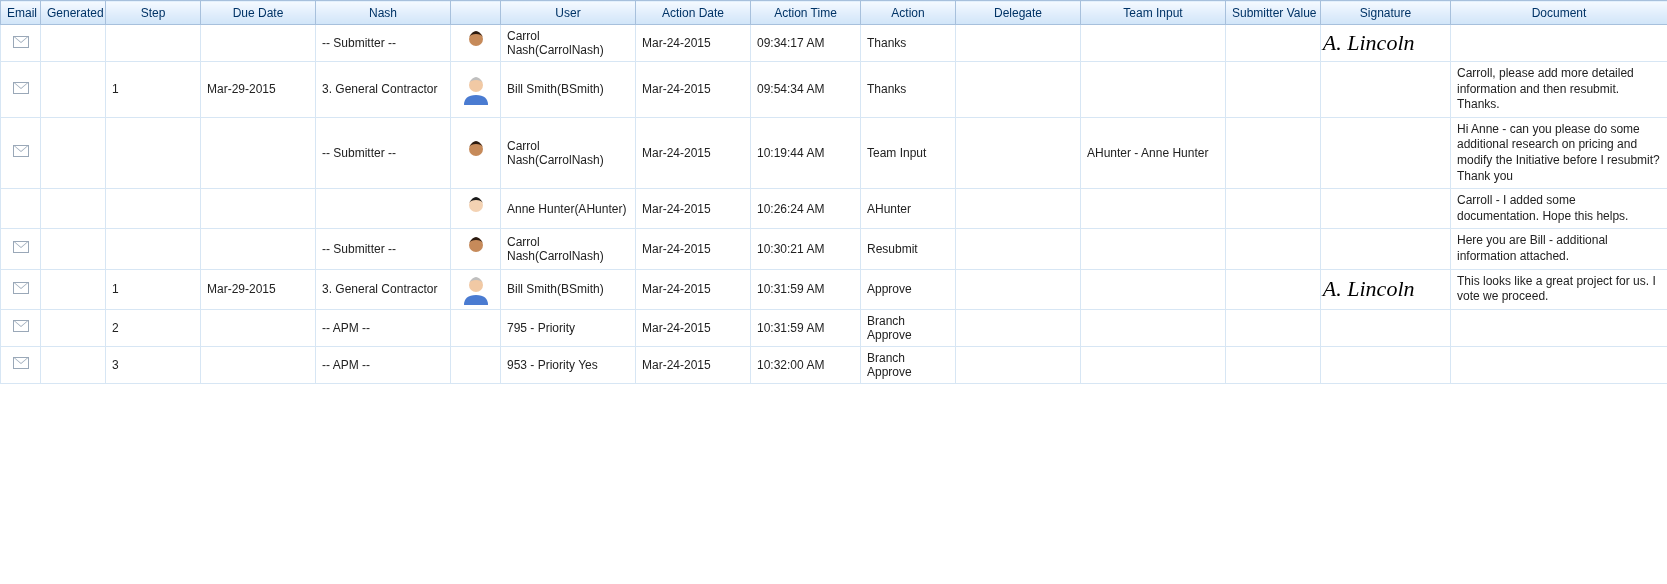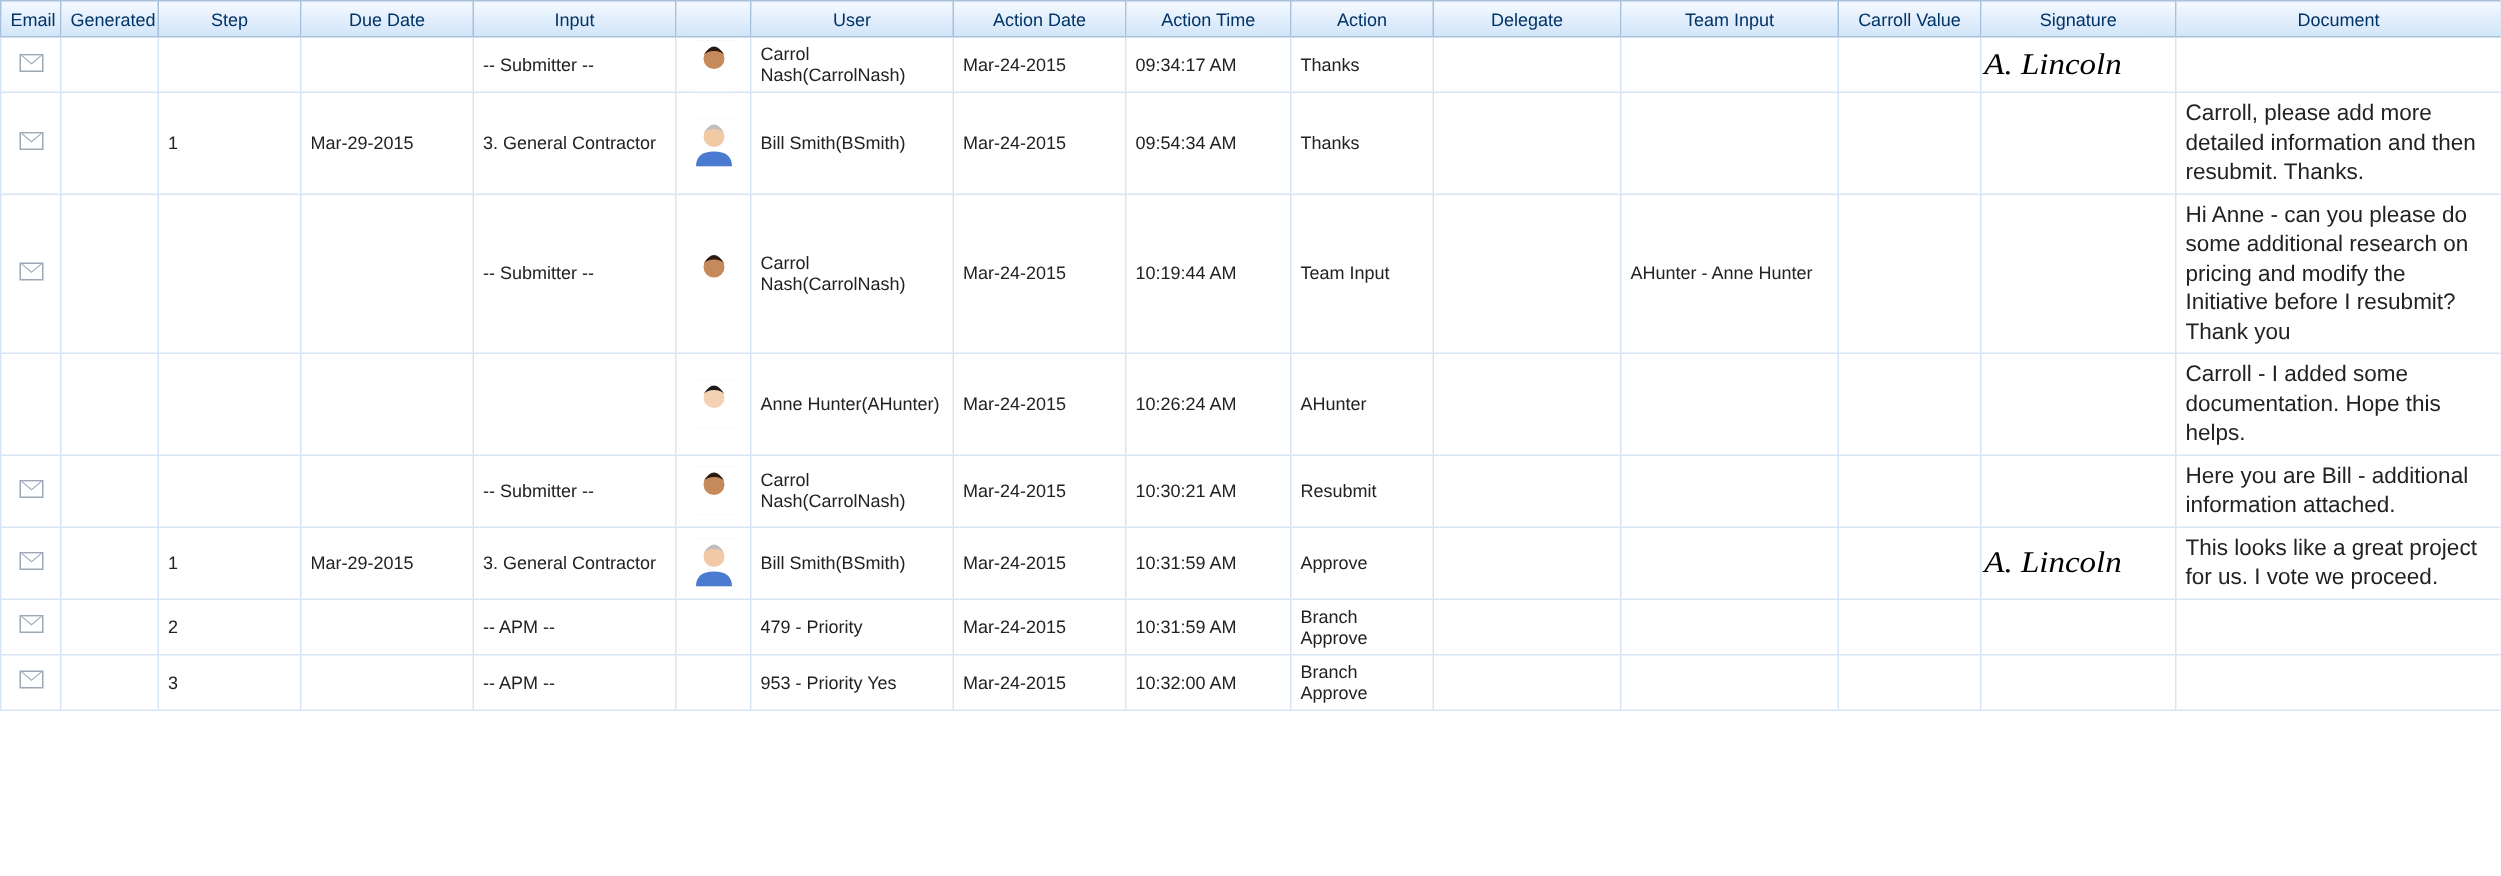--- a/index.html
+++ b/index.html
@@ -59,21 +59,21 @@
   td.email-cell { text-align: center; }
   .signature {
     font-family: "Brush Script MT", "Segoe Script", cursive;
     font-size: 20px;
     font-style: italic;
     color: #000;
     white-space: nowrap;
     transform: scaleX(1.1);
     display: inline-block;
   }
-  .comments { font-size: 15px; line-height: 1.3; }
+  .comments { font-size: 12px; line-height: 1.3; }
   
   col.c-email   { width: 40px; }
   col.c-gen     { width: 65px; }
   col.c-step    { width: 95px; }
   col.c-due     { width: 115px; }
   col.c-role    { width: 135px; }
   col.c-avatar  { width: 50px; }
   col.c-user    { width: 135px; }
   col.c-adate   { width: 115px; }
   col.c-atime   { width: 110px; }
@@ -104,29 +104,29 @@
     <col class="c-docval">
       <col class="c-sig">
       <col class="c-comments">
   </colgroup>
   <thead>
     <tr>
       <th>Email</th>
       <th>Generated</th>
       <th>Step</th>
       <th>Due Date</th>
-      <th>Input</th>
+      <th>Nash</th>
       <th></th>
       <th>User</th>
       <th>Action Date</th>
       <th>Action Time</th>
       <th>Action</th>
       <th>Delegate</th>
       <th>Team Input</th>
-      <th>Carroll Value</th>
+      <th>Submitter Value</th>
       <th>Signature</th>
       <th>Document</th>
     </tr>
   </thead>
   <tbody id="tbody">
       <tr>
         <td class="email-cell"><span class="mail-icon"></span></td>
         <td></td>
         <td></td>
         <td></td>
@@ -257,21 +257,21 @@
         <td><span class="signature">A. Lincoln</span></td>
         <td class="comments">This looks like a great project for us. I vote we proceed.</td>
       </tr>
       <tr>
         <td class="email-cell"><span class="mail-icon"></span></td>
         <td></td>
         <td>2</td>
         <td></td>
         <td>-- APM --</td>
         <td class="avatar-cell"></td>
-        <td>479 - Priority</td>
+        <td>795 - Priority</td>
         <td>Mar-24-2015</td>
         <td>10:31:59 AM</td>
         <td>Branch Approve</td>
         <td></td>
         <td></td>
         <td></td>
         <td></td>
         <td class="comments"></td>
       </tr>
       <tr>

